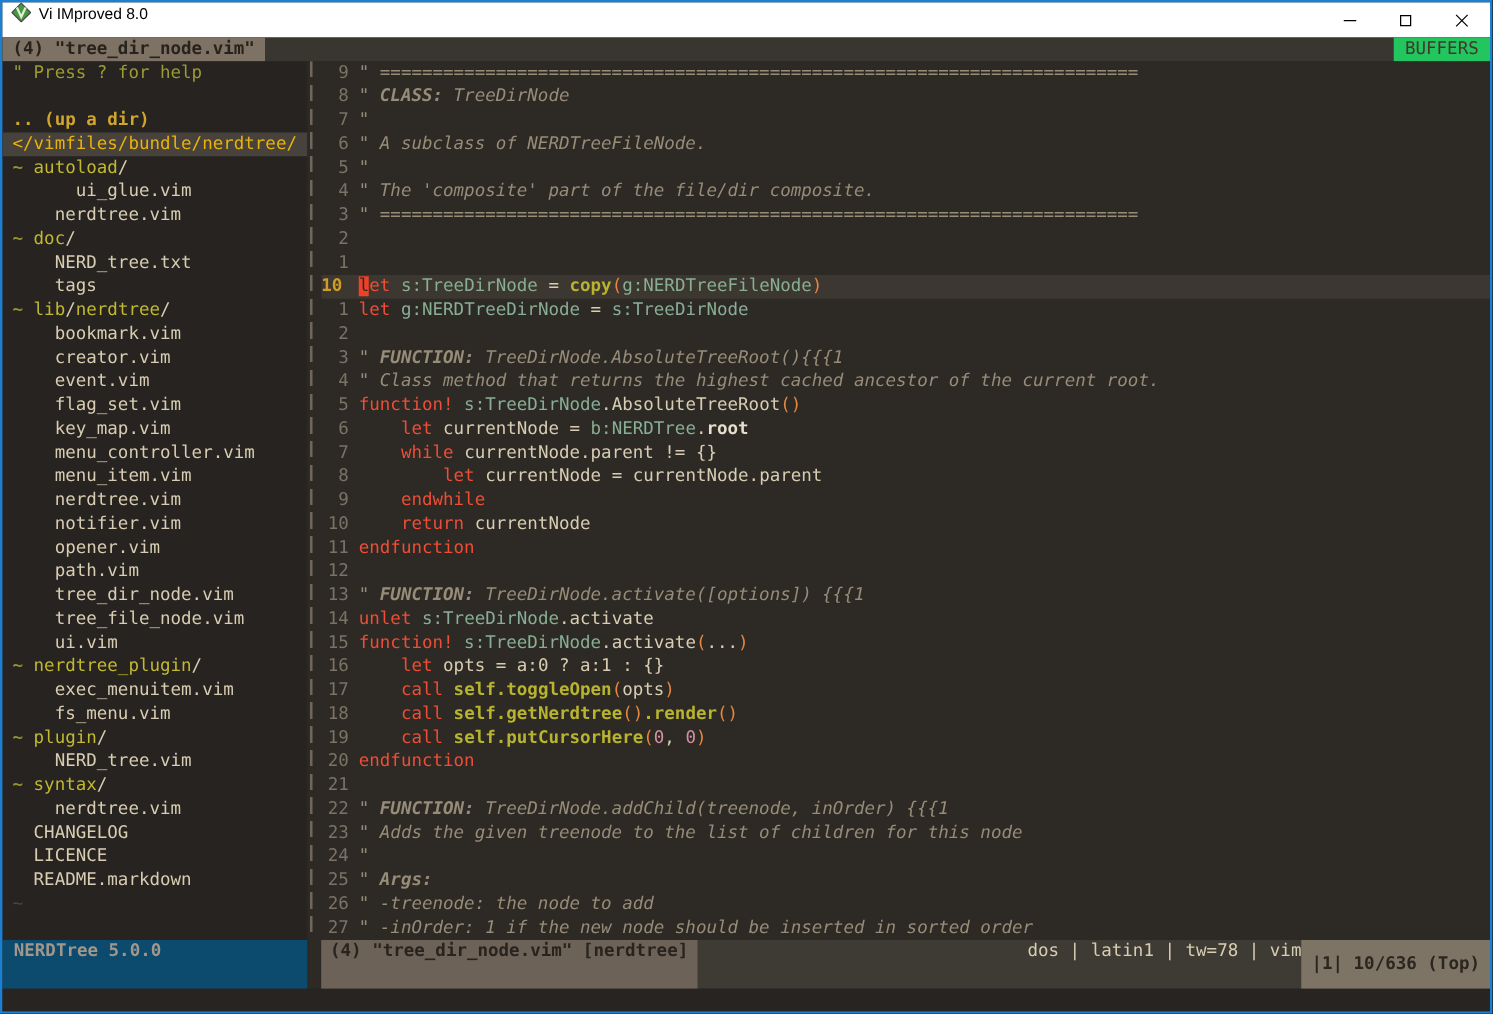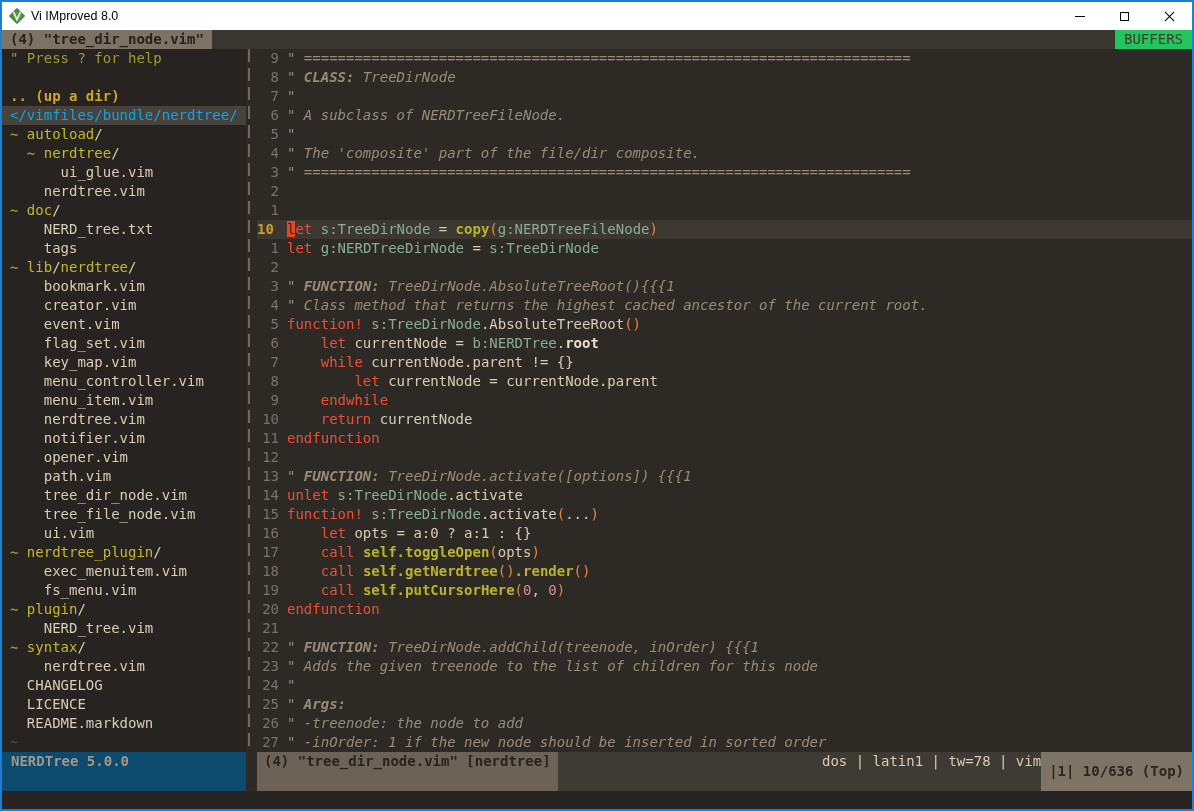--- a/index.html
+++ b/index.html
@@ -1,20 +1,20 @@
 <!DOCTYPE html>
 <html><head>
 <meta charset="utf-8">
 <style>
   *{margin:0;padding:0;box-sizing:border-box}
   html,body{width:1194px;height:811px;background:#1a1a1a;overflow:hidden}
   .window{width:1194px;height:811px;border:2px solid #1b7fd4;display:flex;flex-direction:column;
           font-family:"DejaVu Sans Mono",monospace;font-size:14px;line-height:19px;background:#2d2a26}
   
-  .titlebar{flex:0 0 28px;background:#ffffff;display:flex;align-items:center}
+  .titlebar{flex:0 0 28px;background:#ffffff;display:flex;align-items:flex-start}
   .vim-icon{width:16px;height:16px;margin-left:7px}
   .title-text{font-family:"Liberation Sans",sans-serif;font-size:12.5px;color:#000;margin-left:6px;flex:1}
   .win-btn{width:45px;height:28px;display:flex;align-items:center;justify-content:center}
   .glyph-min{width:10px;height:1px;background:#000}
   .glyph-max{width:9px;height:9px;border:1px solid #000}
   .glyph-close{position:relative;width:11px;height:11px}
   .glyph-close::before,.glyph-close::after{content:"";position:absolute;left:-1px;top:5px;width:13px;height:1px;background:#000}
   .glyph-close::before{transform:rotate(45deg)}
   .glyph-close::after{transform:rotate(-45deg)}
   
@@ -41,21 +41,21 @@
   .s-kw{color:#ef4d35}
   .s-id{color:#88ae93}
   .s-fn{color:#b8b42e;font-weight:bold}
   .s-pa{color:#e9863e}
   .s-nu{color:#d28fa2}
   .s-fg{color:#d8cdb2}
   .s-fgb{color:#e7dfcb;font-weight:bold}
   .s-cur{background:#ef4126;color:#2d2a26}
   .s-help{color:#9c9b34}
   .s-up{color:#d0a62d;font-weight:bold}
-  .s-root{color:#0ea5e9}
+  .s-root{color:#eab308}
   .s-tl{color:#97942e;font-weight:bold}
   .s-dir{color:#c2b92f;font-weight:normal}
   .s-file{color:#d8cdb2}
   .s-tilde{color:#4e4a42}
   
   .statusline{flex:0 0 19px;display:flex}
   .st-tree{width:244px;background:#0c4a6e;color:#a1978a;font-weight:bold;padding-left:9px;white-space:pre}
   .st-sep{width:11px;background:#2d2a26}
   .st-main{flex:1;background:#3e3a34;display:flex}
   .st-file{background:#6c6257;color:#28231d;font-weight:bold;padding:0 7px;white-space:pre}
@@ -92,21 +92,20 @@
     <div class="buffers">BUFFERS</div>
   </div>
 
   <div class="main">
     <div class="tree">
         <div class="row trow"><span class="rowtext"><span class="s-help">" Press ? for help</span></span></div>
         <div class="row trow"><span class="rowtext"></span></div>
         <div class="row trow"><span class="rowtext"><span class="s-up">.. (up a dir)</span></span></div>
         <div class="row trow hlline"><span class="rowtext"><span class="s-root">&lt;/vimfiles/bundle/nerdtree/</span></span></div>
         <div class="row trow"><span class="rowtext"><span class="s-tl">~ </span><span class="s-dir">autoload</span><span class="s-file">/</span></span></div>
-        <div class="row trow"><span class="rowtext"><span class="s-file">  </span><span class="s-tl">~ </span><span class="s-dir">nerdtree</span><span class="s-file">/</span></span></div>
         <div class="row trow"><span class="rowtext"><span class="s-file">      ui_glue.vim</span></span></div>
         <div class="row trow"><span class="rowtext"><span class="s-file">    nerdtree.vim</span></span></div>
         <div class="row trow"><span class="rowtext"><span class="s-tl">~ </span><span class="s-dir">doc</span><span class="s-file">/</span></span></div>
         <div class="row trow"><span class="rowtext"><span class="s-file">    NERD_tree.txt</span></span></div>
         <div class="row trow"><span class="rowtext"><span class="s-file">    tags</span></span></div>
         <div class="row trow"><span class="rowtext"><span class="s-tl">~ </span><span class="s-dir">lib</span><span class="s-file">/</span><span class="s-dir">nerdtree</span><span class="s-file">/</span></span></div>
         <div class="row trow"><span class="rowtext"><span class="s-file">    bookmark.vim</span></span></div>
         <div class="row trow"><span class="rowtext"><span class="s-file">    creator.vim</span></span></div>
         <div class="row trow"><span class="rowtext"><span class="s-file">    event.vim</span></span></div>
         <div class="row trow"><span class="rowtext"><span class="s-file">    flag_set.vim</span></span></div>

